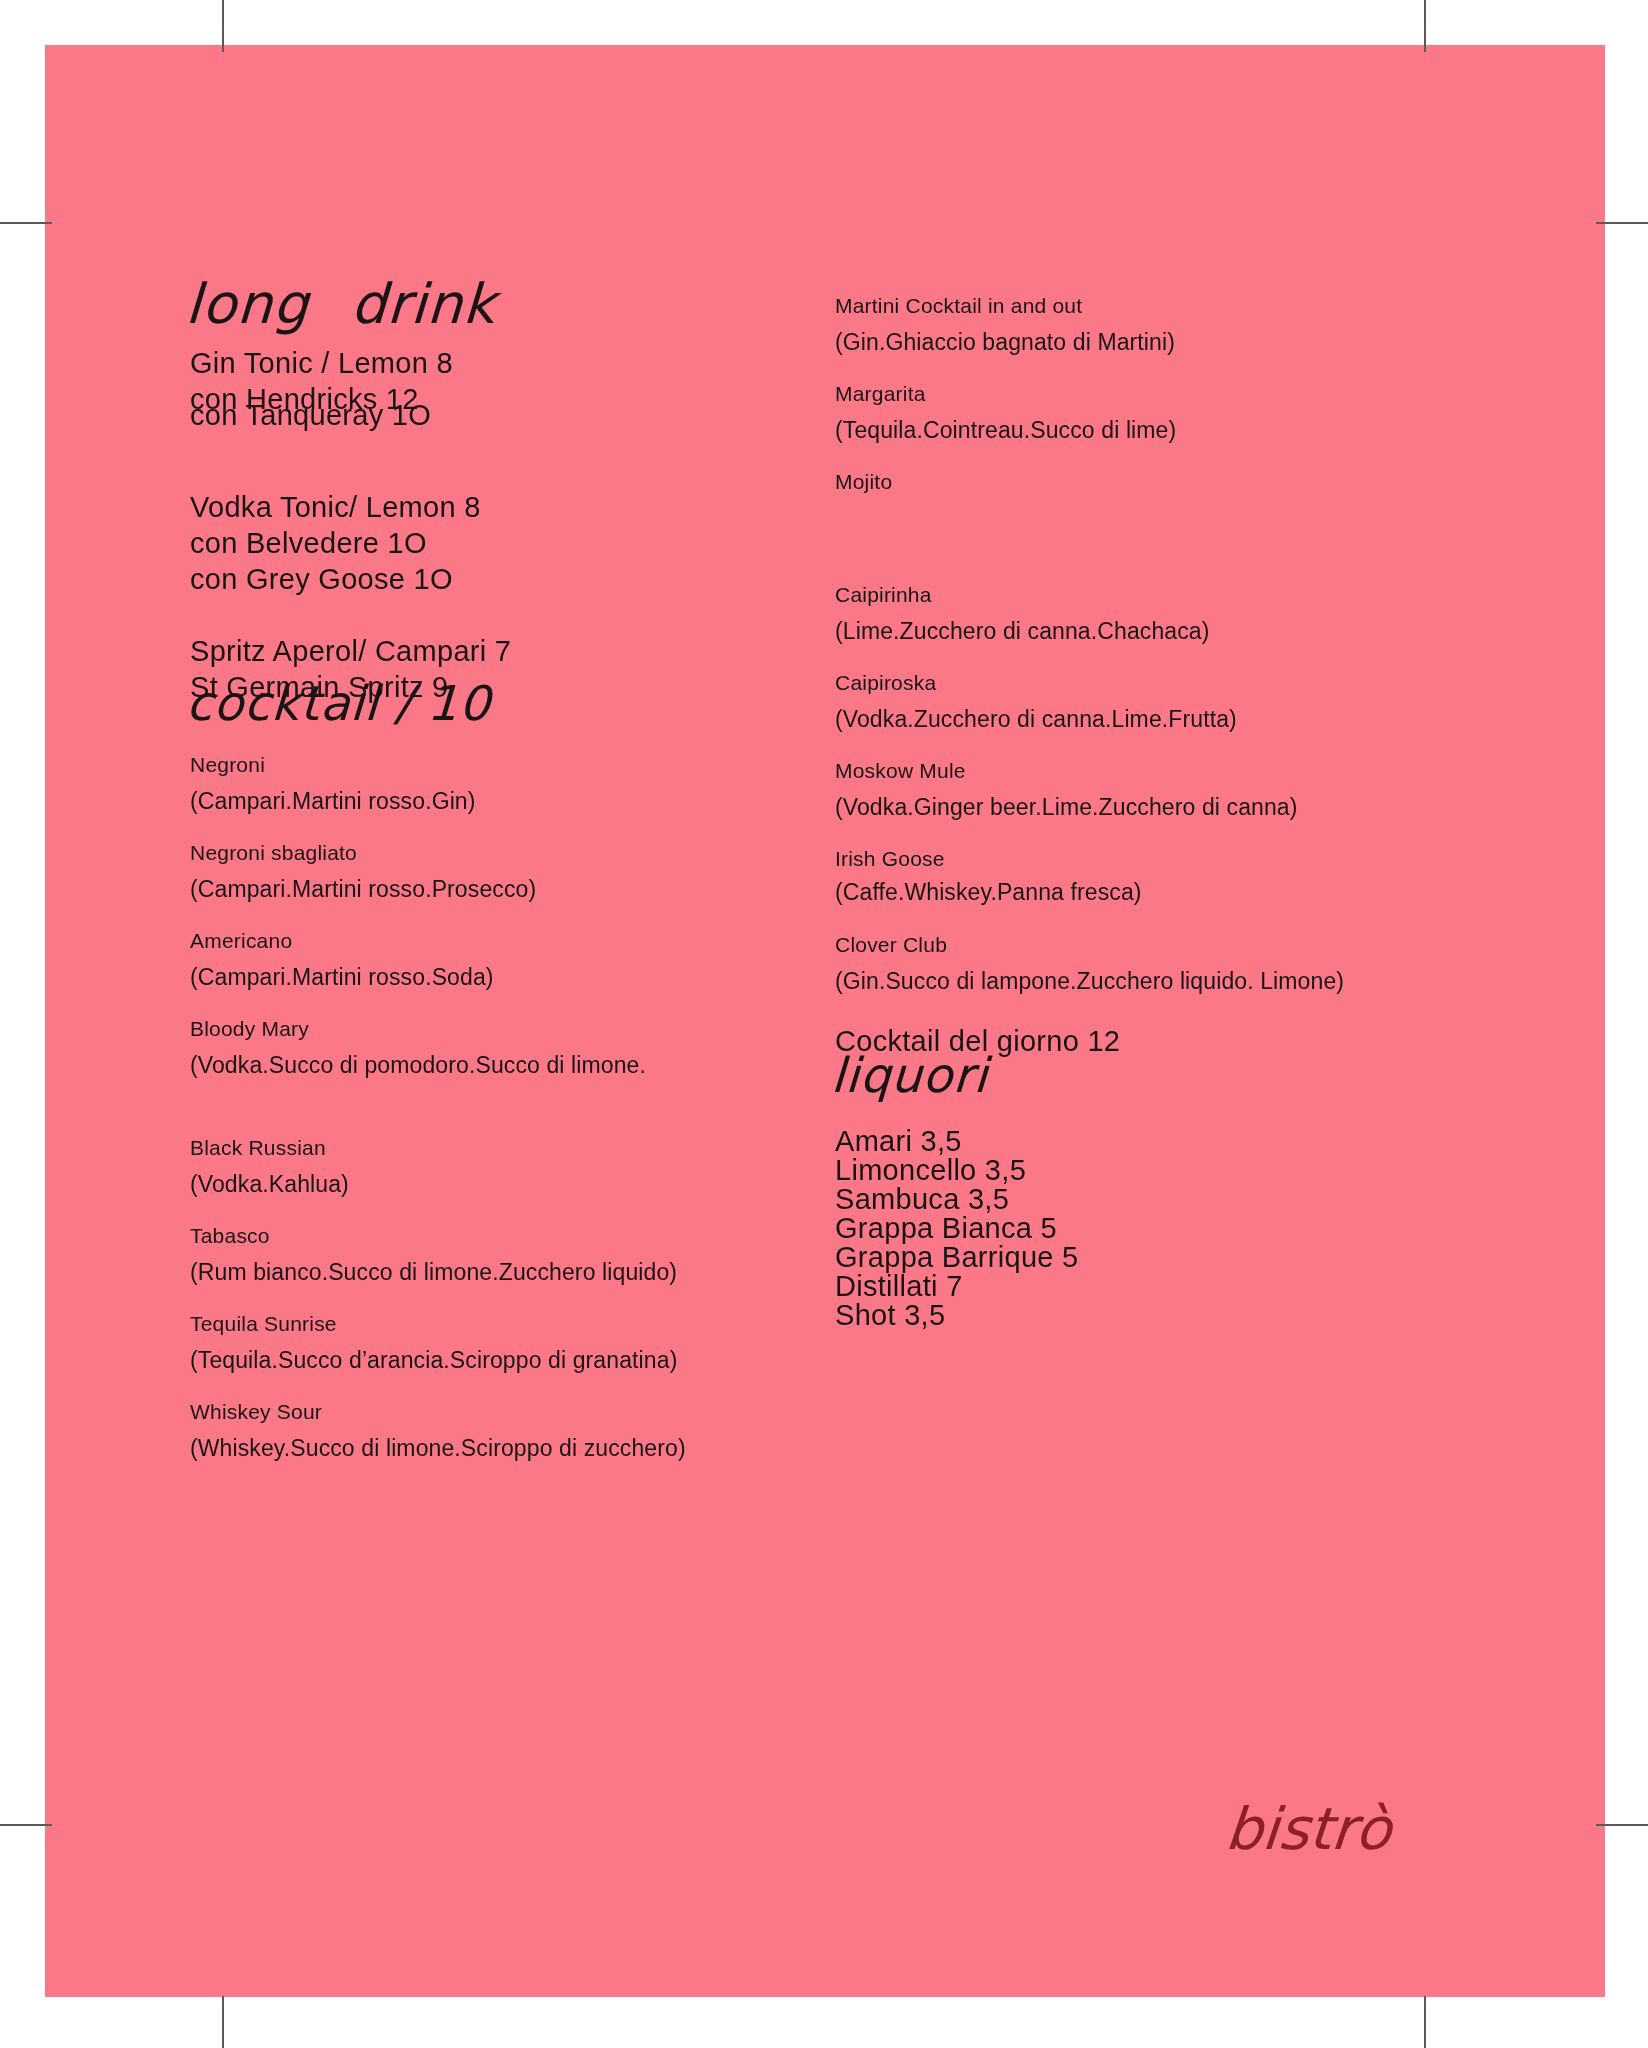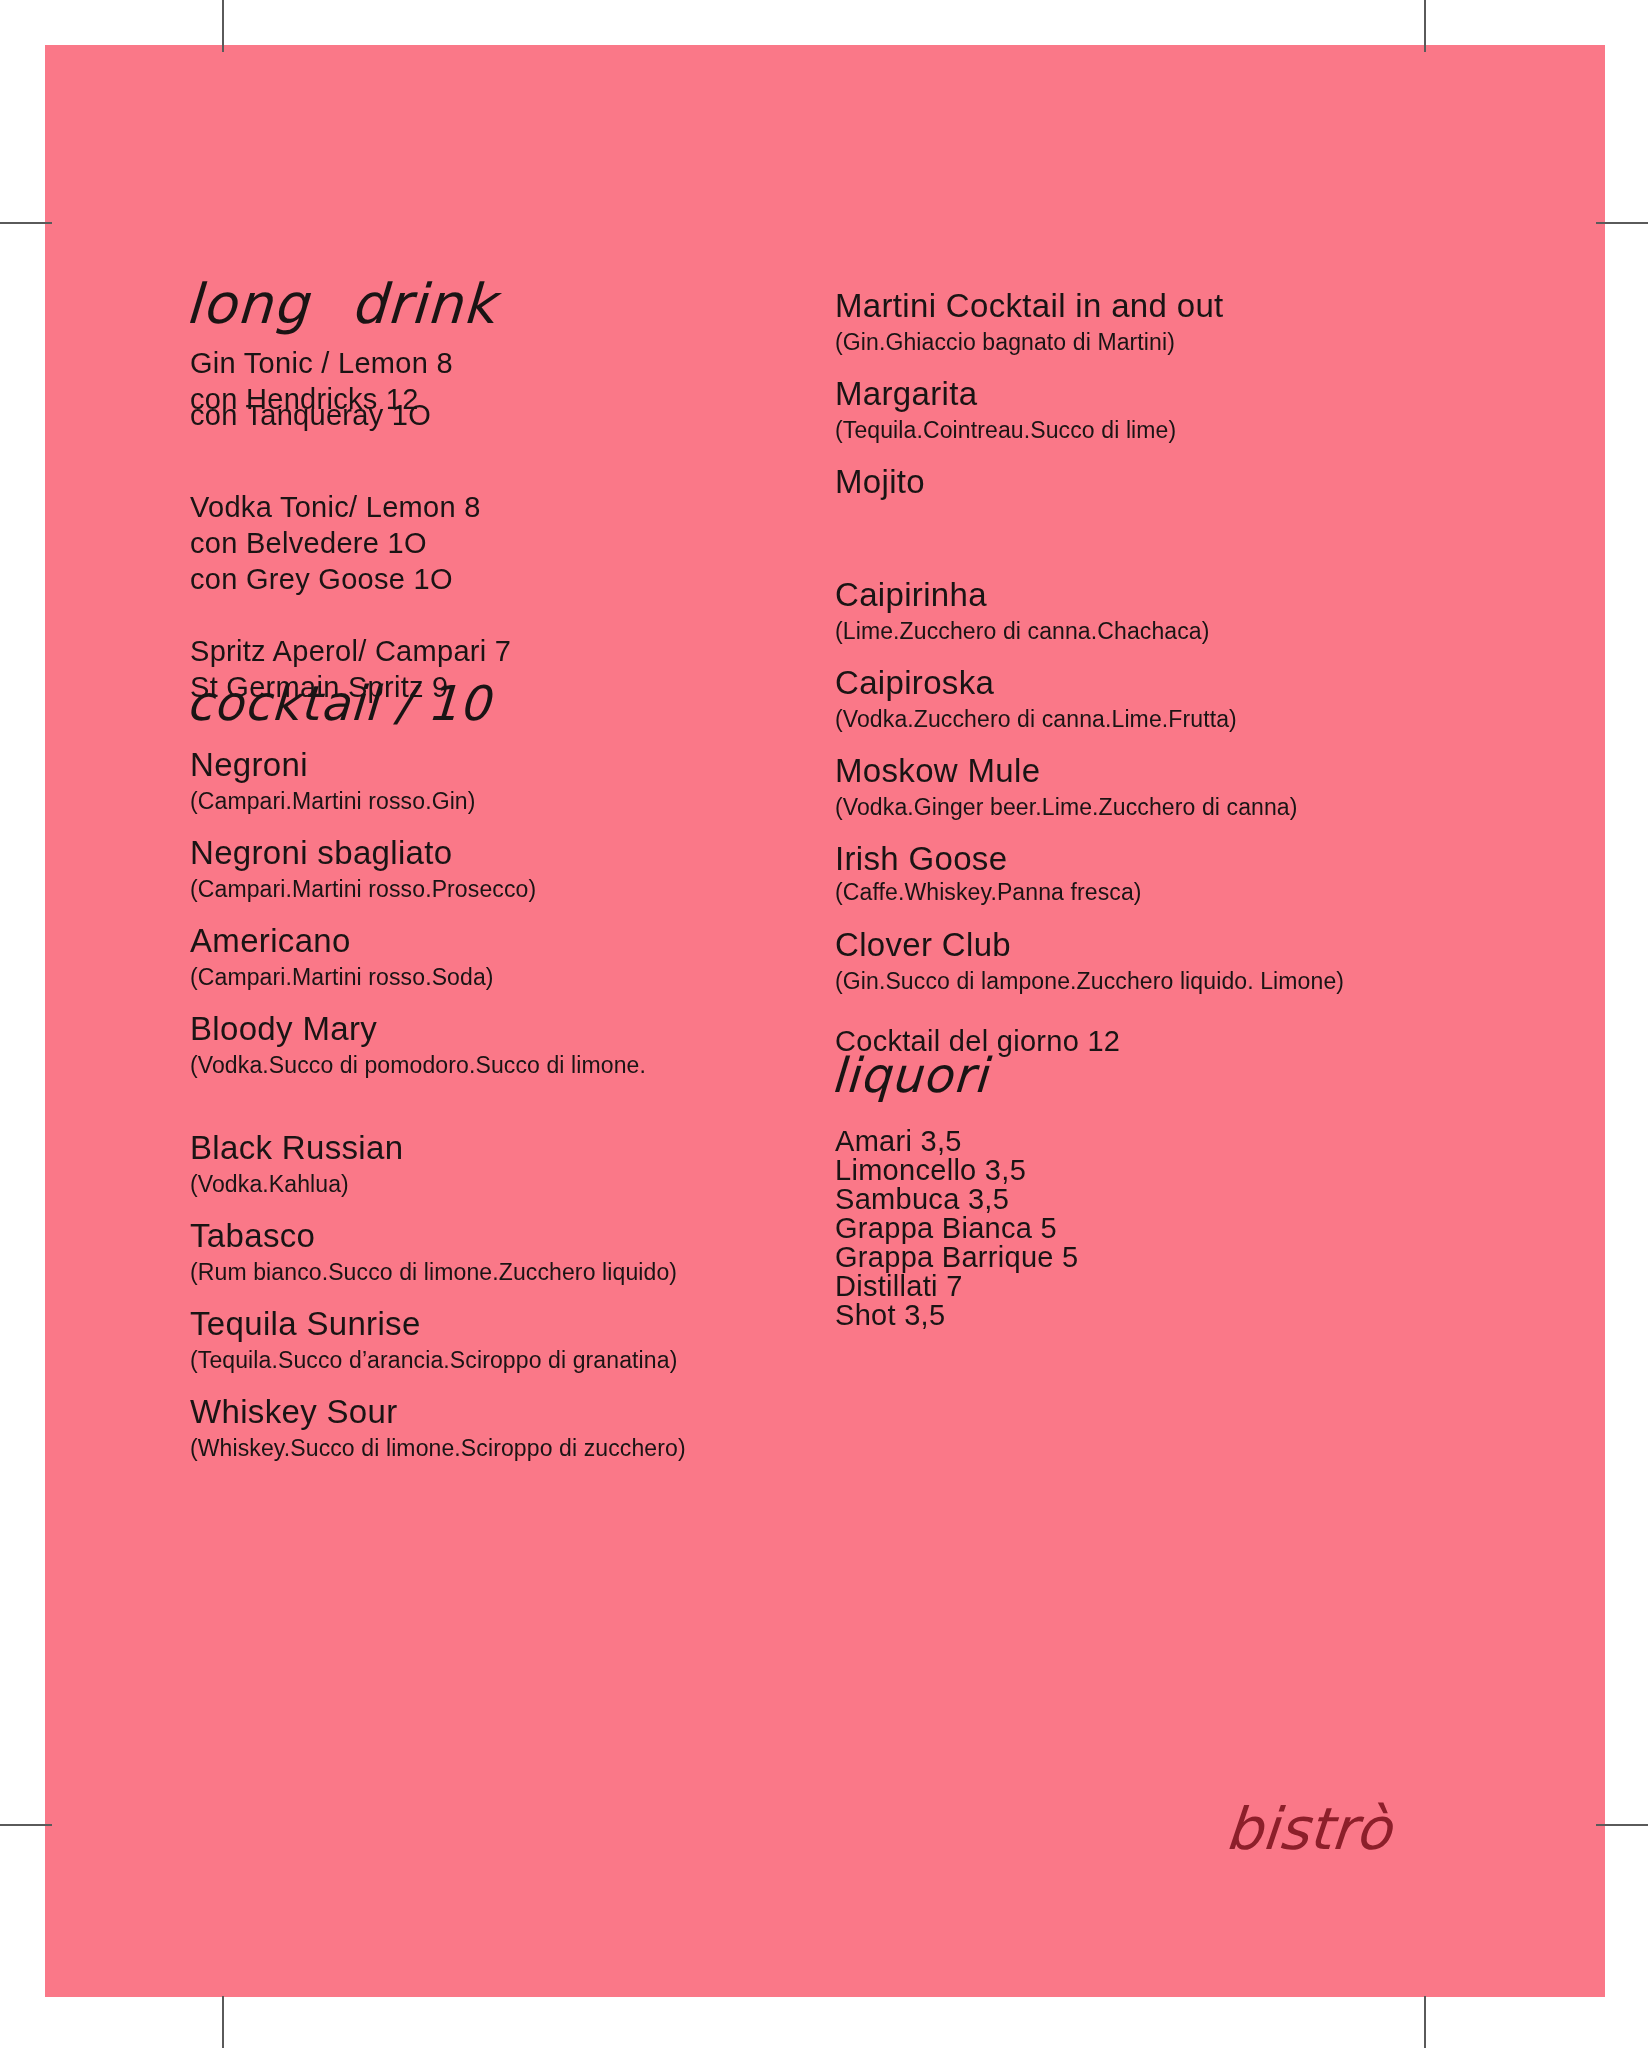--- a/index.html
+++ b/index.html
@@ -103,21 +103,21 @@
 
   
   .item {
     position: absolute;
     left: 0;
     color: #1a1414;
     font-family: "Liberation Sans", sans-serif;
     font-weight: 400;
   }
   .name {
-    font-size: 33px;
+    font-size: 21px;
     line-height: 36px;
     letter-spacing: 0.01em;
     white-space: nowrap;
   }
   .desc {
     font-size: 23px;
     line-height: 33px;
     letter-spacing: 0.005em;
   }
   .desc .cont { display: block; }

